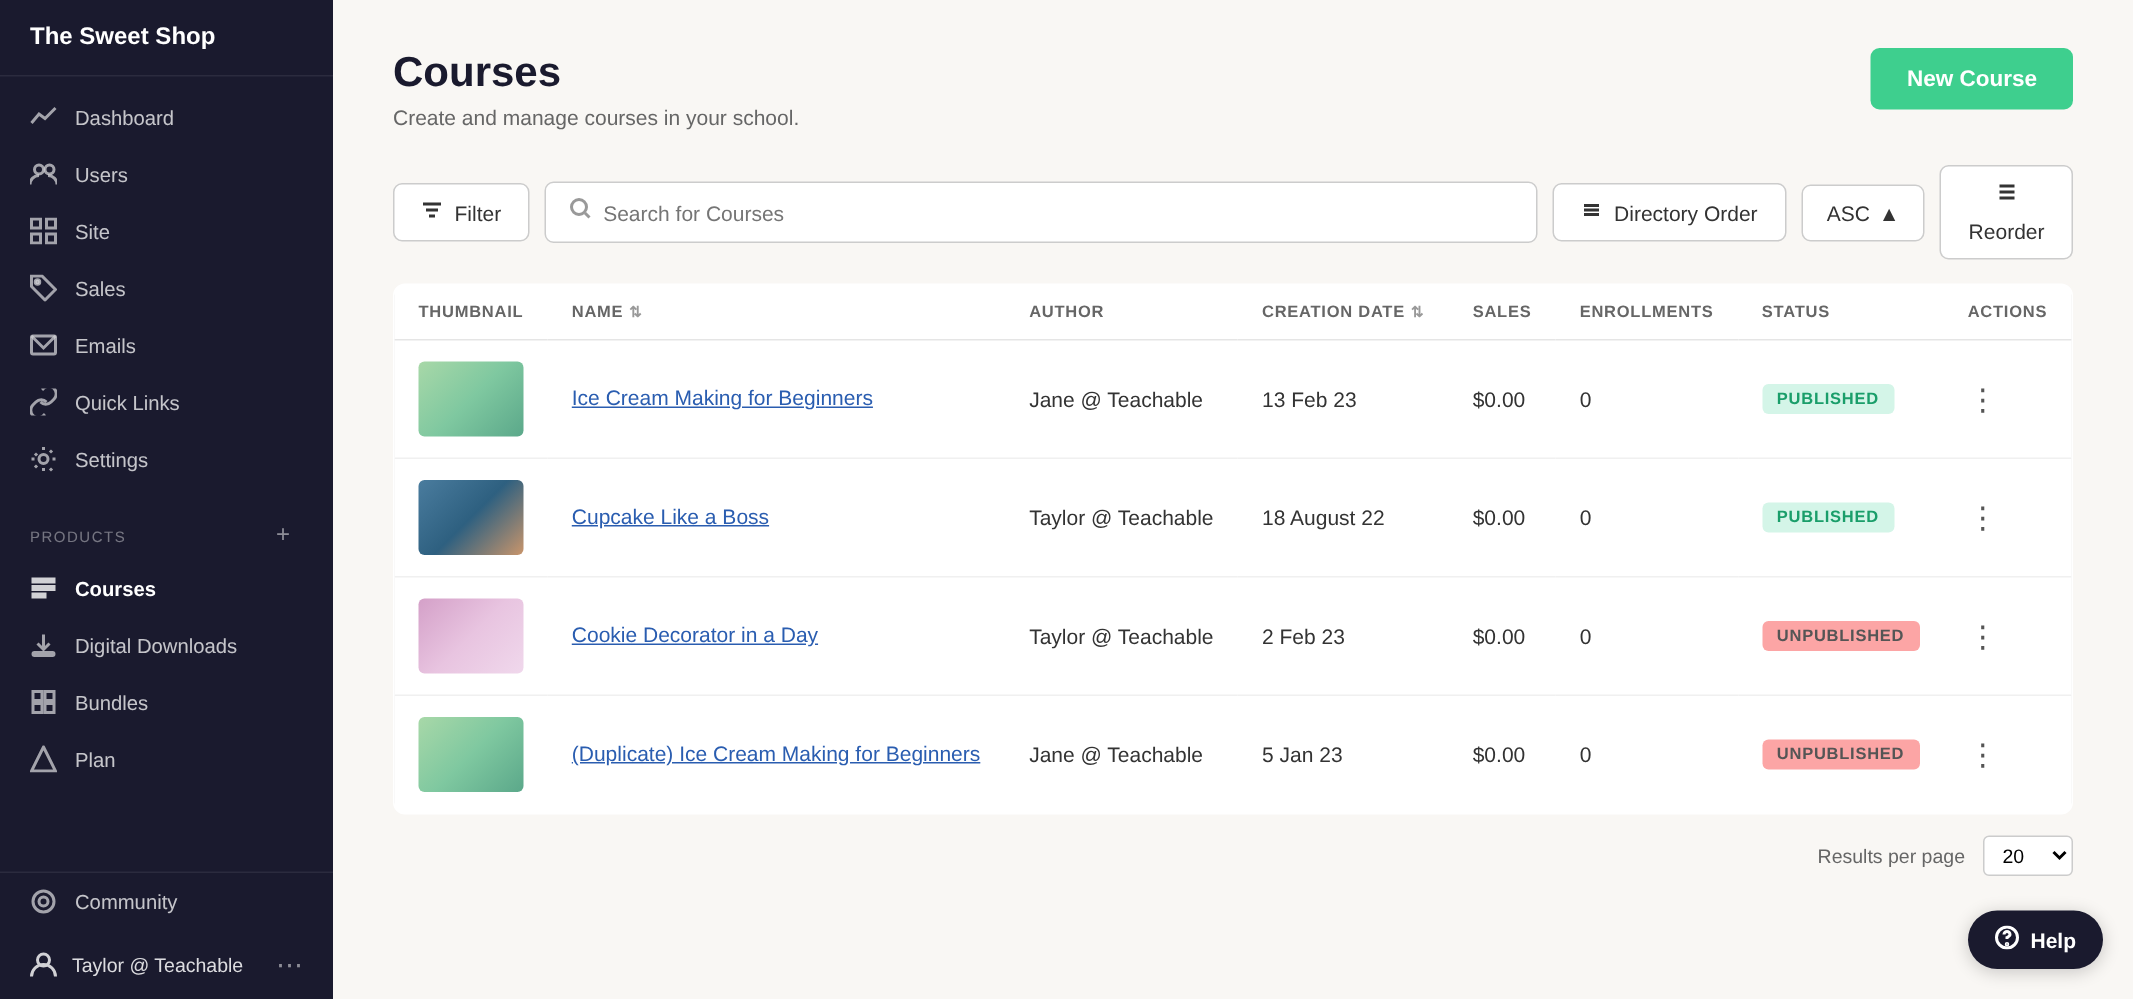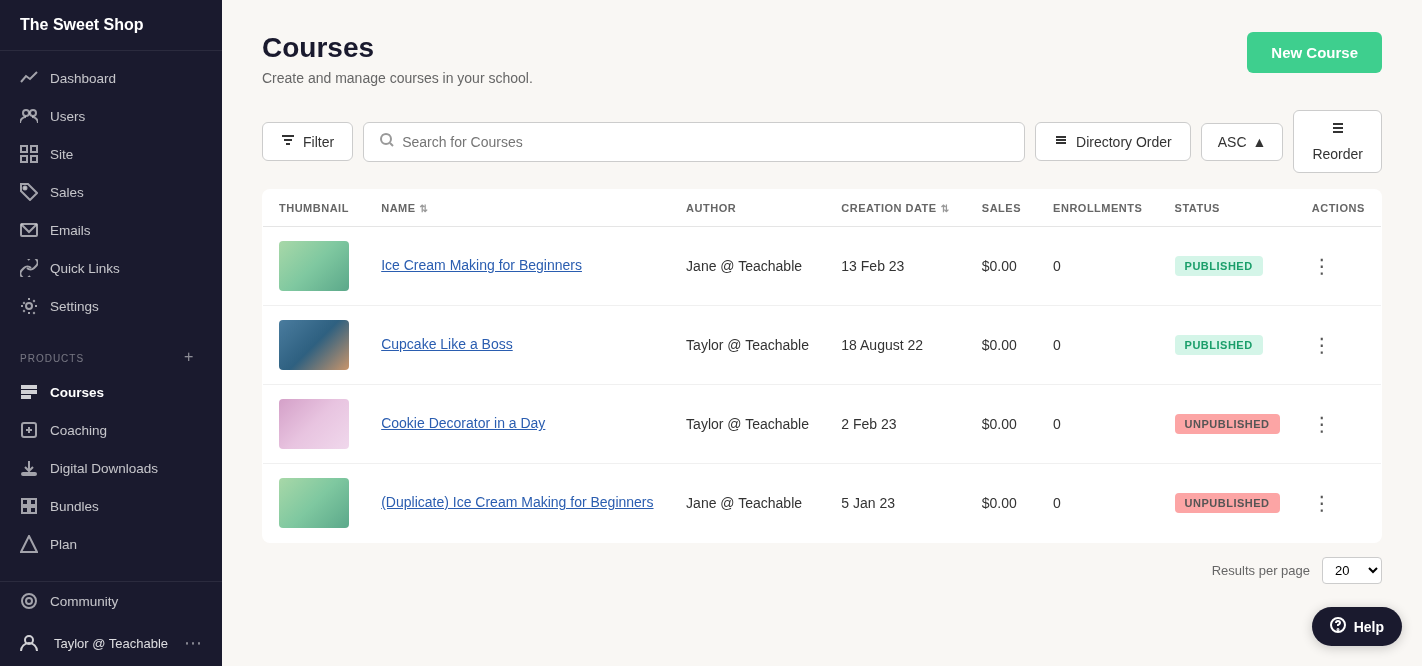--- a/index.html
+++ b/index.html
@@ -51,21 +51,20 @@
     .sidebar-section-label .add-btn {
       width: 18px; height: 18px;
       cursor: pointer;
       color: rgba(255,255,255,0.5);
       font-size: 16px;
       line-height: 1;
     }
     .sidebar-bottom {
       margin-top: auto;
       border-top: 1px solid rgba(255,255,255,0.08);
-      text-align: center;
     }
     .sidebar-user {
       display: flex;
       align-items: center;
       padding: 12px 20px;
       gap: 10px;
       cursor: pointer;
     }
     .sidebar-user-name {
       font-size: 13px;
@@ -359,29 +358,20 @@
 
   <div class="sidebar-item active">
     <span class="sidebar-icon">
       <svg viewBox="0 0 18 18" fill="none" stroke="currentColor" stroke-width="2">
         <rect x="2" y="3" width="14" height="2"></rect>
           <rect x="2" y="8" width="14" height="2"></rect>
           <rect x="2" y="13" width="8" height="2"></rect>
       </svg>
     </span>
     <span>Courses</span>
-  </div>
-  <div class="sidebar-item">
-    <span class="sidebar-icon">
-      <svg viewBox="0 0 18 18" fill="none" stroke="currentColor" stroke-width="2">
-        <rect x="2" y="2" width="14" height="14" rx="2"></rect>
-          <path d="M6 9h6M9 6v6"></path>
-      </svg>
-    </span>
-    <span>Coaching</span>
   </div>
   <div class="sidebar-item">
     <span class="sidebar-icon">
       <svg viewBox="0 0 18 18" fill="none" stroke="currentColor" stroke-width="2">
         <path d="M9 2v10m-4-4 4 4 4-4"></path>
           <rect x="2" y="14" width="14" height="2" rx="1"></rect>
       </svg>
     </span>
     <span>Digital Downloads</span>
   </div>

